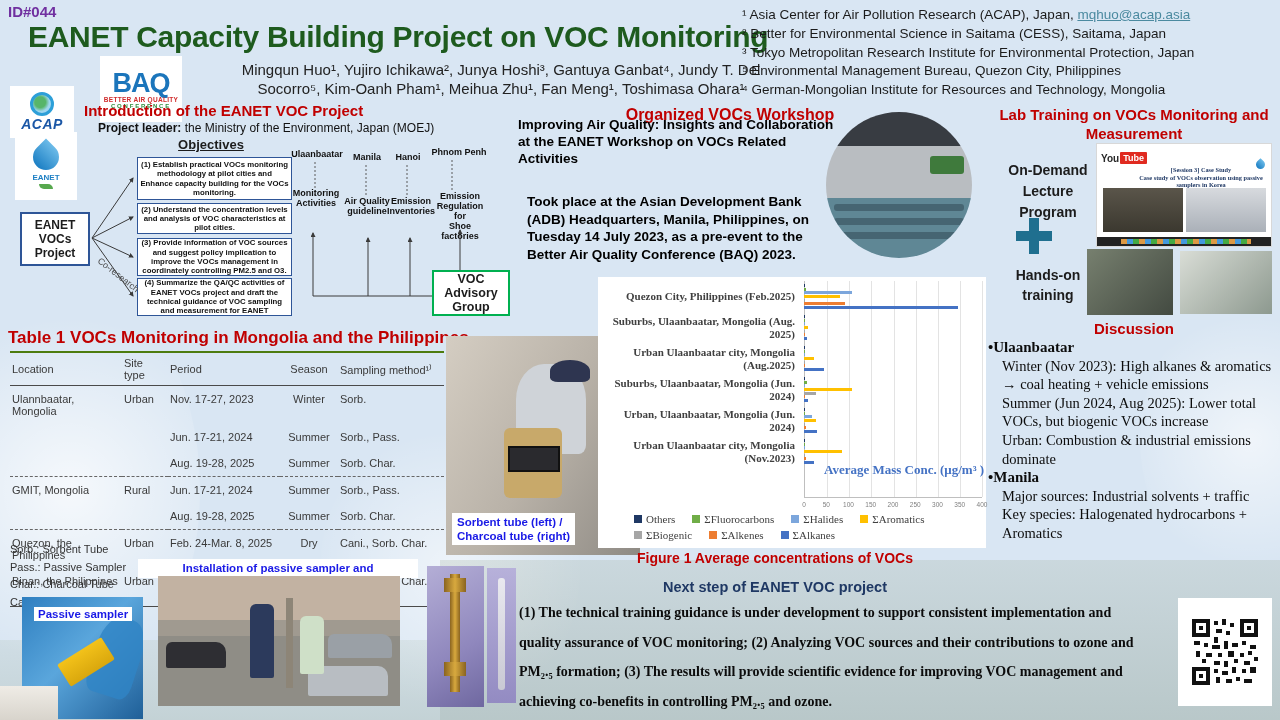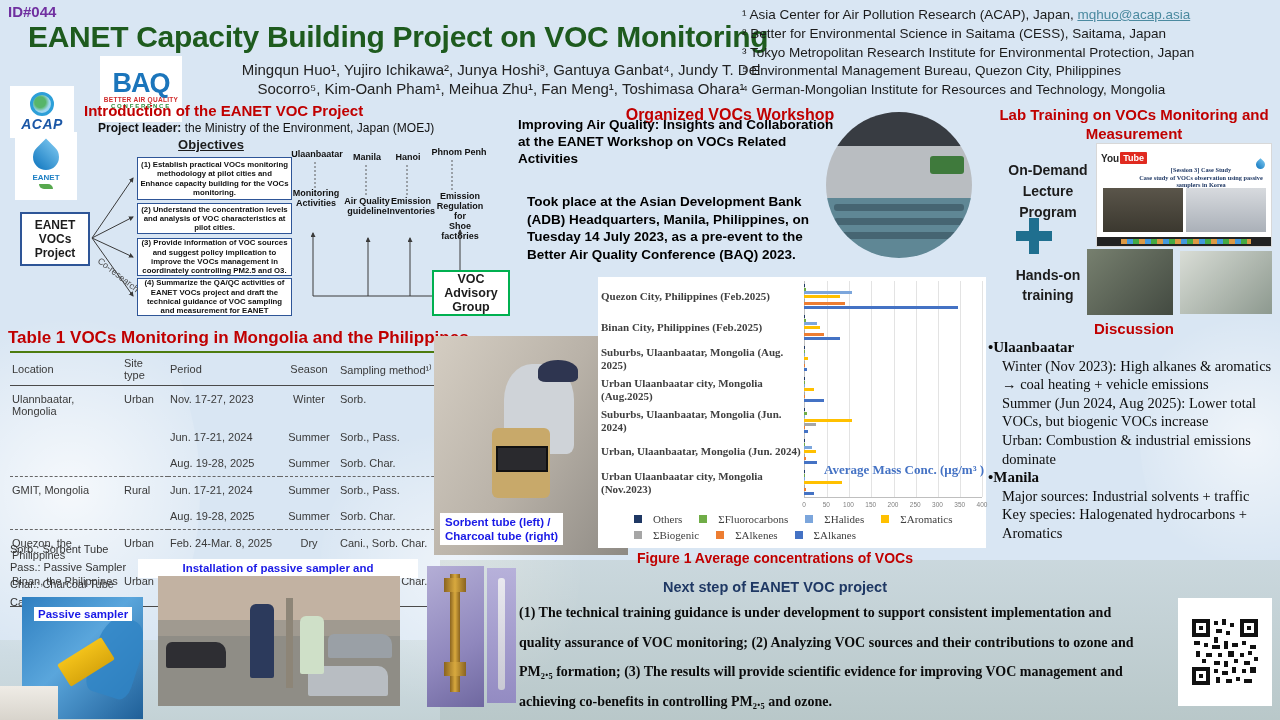--- a/index.html
+++ b/index.html
@@ -51,54 +51,54 @@
 .cap-blue{background:#fff;color:#1a1ae6;font-weight:bold}
 #install-cap{left:138px;top:559px;width:280px;height:19px;font-size:11.5px;text-align:center;line-height:19px}
 #passive-photo{left:22px;top:597px;width:121px;height:122px;background:linear-gradient(135deg,#2f7fc0 0%,#5aa6dc 45%,#1f5f98 100%)}
 #passive-cap{left:12px;top:10px;font-size:11.5px;padding:1px 4px}
 #passive-sampler-shape{left:38px;top:52px;width:52px;height:26px;background:linear-gradient(#f3c21a,#d9a70d);transform:rotate(-32deg);border-radius:2px}
 #glove1{left:72px;top:20px;width:46px;height:80px;background:#2f85c6;border-radius:40% 40% 20% 20%;transform:rotate(18deg);opacity:.8}
 #install-photo{left:158px;top:576px;width:242px;height:130px;background:linear-gradient(#c2b2a2 0 44px,#a09a90 44px 60px,#8f8d86 60px 100%)}
 .car{position:absolute;background:#55575c;border-radius:6px 10px 2px 2px}
 .person{position:absolute;border-radius:6px 6px 2px 2px}
 #corner-photo{left:0;top:686px;width:58px;height:34px;background:linear-gradient(#efece6,#d8d4cc)}
-#room-photo{left:434px;top:336px;width:194px;height:219px;background:linear-gradient(120deg,#d4cdc2 0%,#b9b2a8 50%,#8e8a84 100%)}
+#room-photo{left:446px;top:336px;width:194px;height:219px;background:linear-gradient(120deg,#d4cdc2 0%,#b9b2a8 50%,#8e8a84 100%)}
 #room-person{left:70px;top:28px;width:70px;height:90px;background:#cfd3d8;border-radius:40% 40% 10% 10%}
 #room-hat{left:104px;top:24px;width:40px;height:22px;background:#2e3550;border-radius:50% 50% 20% 20%}
 #room-chair{left:58px;top:92px;width:58px;height:70px;background:#c8a96a;border-radius:6px}
 #room-device{left:62px;top:110px;width:52px;height:26px;background:#2a2a2e;border:2px solid #111}
 #room-cap{left:6px;top:177px;font-size:11.5px;line-height:14px;padding:2px 5px}
 #tube-photo-1{left:427px;top:566px;width:57px;height:141px;background:linear-gradient(150deg,#b4aed6 0%,#8f87bd 60%,#6f68a0 100%)}
 .brass{position:absolute;background:linear-gradient(90deg,#8a6420,#d8a93e,#8a6420)}
 #tube-photo-2{left:487px;top:568px;width:29px;height:135px;background:linear-gradient(#b7b1da,#938bc2)}
 #glass-tube{left:11px;top:10px;width:7px;height:112px;background:linear-gradient(#e9e9ef,#c9c9d4);border-radius:3px}
 
 #workshop-heading{left:600px;top:106px;width:260px;text-align:center;font-size:16px;font-weight:bold;color:#C00000}
 #workshop-p1{left:518px;top:116px;width:320px;font-size:13.5px;font-weight:bold;line-height:17px;color:#000}
 #workshop-p2{left:527px;top:193px;width:314px;font-size:13.5px;font-weight:bold;line-height:17.5px;color:#000}
 #workshop-photo{left:826px;top:112px;width:146px;height:146px;border-radius:50%;background:
  linear-gradient(#383c42 0 34px,#b9bdc1 34px 86px,#5f8795 86px 100%)}
 #workshop-green{left:104px;top:44px;width:34px;height:18px;background:#3f7a3c;border-radius:3px}
 .ws-row{position:absolute;left:8px;width:130px;height:7px;background:rgba(40,60,70,.45);border-radius:3px}
 
 #chart-panel{left:598px;top:277px;width:388px;height:271px;background:#fff}
 .crow{display:flex;height:31px;align-items:center}
-.clab{width:206px;font-family:"Liberation Serif",serif;font-weight:bold;font-size:11px;color:#404040;text-align:left;line-height:12.5px;padding:0 3px}
+.clab{width:206px;font-family:"Liberation Serif",serif;font-weight:bold;font-size:11px;color:#404040;text-align:right;line-height:12.5px;padding:0 9px}
 .cbars{position:relative;width:178px;display:flex;flex-direction:column;justify-content:center;gap:.6px;z-index:2}
 .bar{height:3px}
 #plot-rows{position:absolute;left:0;top:4px;width:100%}
 #gridbox{position:absolute;left:206px;top:4px;width:178px;height:217px;border-left:1px solid #bfbfbf;border-bottom:1px solid #bfbfbf;z-index:1}
 .gl{position:absolute;top:0;bottom:0;width:1px;background:#e3e3e3}
 #x-ticks{position:absolute;left:206px;top:224px;width:178px;height:10px;font-size:6.5px;color:#7f7f7f}
 #x-ticks span{position:absolute;transform:translateX(-50%)}
 #axis-label{position:absolute;left:226px;top:185px;font-family:"Liberation Serif",serif;font-weight:bold;font-size:13px;color:#4472C4;z-index:3}
 .legend-row{position:absolute;left:36px;display:flex;gap:17px;font-family:"Liberation Serif",serif;font-size:11px;color:#404040}
 #legend-row-1{top:236px}
 #legend-row-2{top:252px}
-.lgi{display:flex;align-items:center;gap:11px}
+.lgi{display:flex;align-items:center;gap:4px}
 .sw{width:8px;height:8px;display:inline-block}
 
 #figure-caption{left:560px;top:550px;width:430px;text-align:center;font-size:14px;font-weight:bold;color:#C00000}
 #next-step-heading{left:560px;top:579px;width:430px;text-align:center;font-size:14.5px;font-weight:bold;color:#1F3864}
 #next-step-body{left:519px;top:598px;width:634px;font-family:"Liberation Serif",serif;font-weight:bold;font-size:14px;line-height:29.5px;color:#0c0c0c}
 
 #lab-heading{left:988px;top:105px;width:292px;text-align:center;font-size:15px;font-weight:bold;color:#C00000;line-height:19px}
 #on-demand{left:996px;top:160px;width:104px;text-align:center;font-size:14px;font-weight:bold;line-height:21px}
 #plus-sign{left:1016px;top:218px;width:36px;height:36px}
 #plus-sign div{position:absolute;background:#1f6f8f}
@@ -340,32 +340,20 @@
         <div class="crow">
           <div class="clab">Quezon City, Philippines (Feb.2025)</div>
           <div class="cbars">
             <div class="bar" style="width: 0.5%; background: rgb(31, 56, 100);"></div>
             <div class="bar" style="width: 1%; background: rgb(112, 173, 71);"></div>
             <div class="bar" style="width: 27%; background: rgb(124, 166, 220);"></div>
             <div class="bar" style="width: 20%; background: rgb(255, 192, 0);"></div>
             <div class="bar" style="width: 0.5%; background: rgb(166, 166, 166);"></div>
             <div class="bar" style="width: 23.25%; background: rgb(237, 125, 49);"></div>
             <div class="bar" style="width: 86.25%; background: rgb(68, 114, 196);"></div>
-          </div>
-        </div>
-        <div class="crow">
-          <div class="clab">Binan City, Philippines (Feb.2025)</div>
-          <div class="cbars">
-            <div class="bar" style="width: 0.75%; background: rgb(31, 56, 100);"></div>
-            <div class="bar" style="width: 1%; background: rgb(112, 173, 71);"></div>
-            <div class="bar" style="width: 7.5%; background: rgb(124, 166, 220);"></div>
-            <div class="bar" style="width: 9%; background: rgb(255, 192, 0);"></div>
-            <div class="bar" style="width: 0.25%; background: rgb(166, 166, 166);"></div>
-            <div class="bar" style="width: 11.5%; background: rgb(237, 125, 49);"></div>
-            <div class="bar" style="width: 20.5%; background: rgb(68, 114, 196);"></div>
           </div>
         </div>
         <div class="crow">
           <div class="clab">Suburbs, Ulaanbaatar, Mongolia (Aug. 2025)</div>
           <div class="cbars">
             <div class="bar" style="width: 0.25%; background: rgb(31, 56, 100);"></div>
             <div class="bar" style="width: 0.5%; background: rgb(112, 173, 71);"></div>
             <div class="bar" style="width: 0.25%; background: rgb(124, 166, 220);"></div>
             <div class="bar" style="width: 2.5%; background: rgb(255, 192, 0);"></div>
             <div class="bar" style="width: 0.5%; background: rgb(166, 166, 166);"></div>

